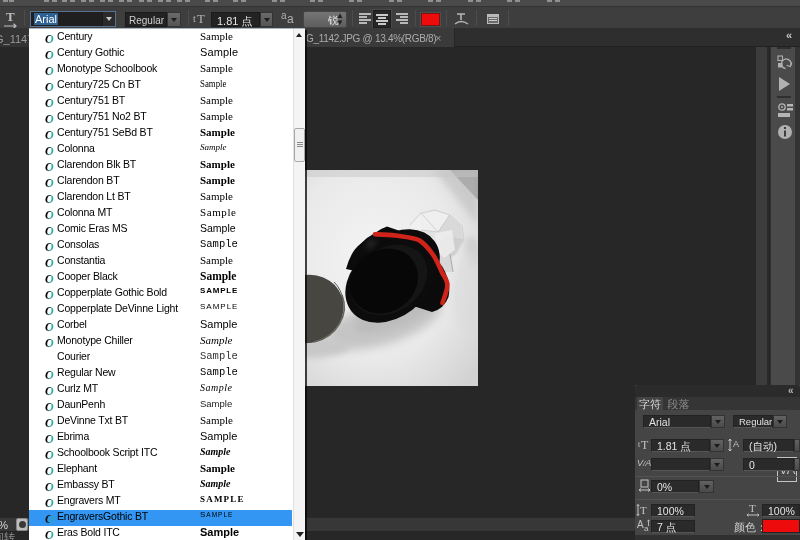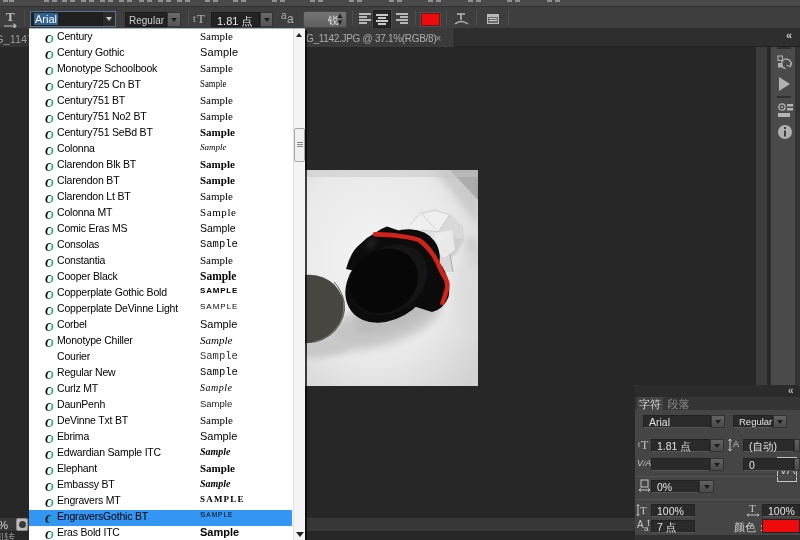--- a/index.html
+++ b/index.html
@@ -171,21 +171,21 @@
       <rect x="3" y="6" width="8" height="1" fill="#c9c9c9"></rect>
       <rect x="3" y="8" width="8" height="1" fill="#c9c9c9"></rect>
     </svg>
     <div class="sep" style="left:508px;"></div>
   </div>
   <div id="tabbar" class="abs">
     <div id="tableft">
         <span style="position:absolute;left:-5px;top:5px;font-size:11px;color:#9a9a9a;">G_1147</span>
       </div>
     <div id="tabactive">
-      <span style="position:absolute;left:8px;top:5px;font-size:10px;letter-spacing:-0.3px;color:#acacac;white-space:nowrap;">G_1142.JPG @ 37.1%(RGB/8)</span>
+      <span style="position:absolute;left:8px;top:5px;font-size:10px;letter-spacing:-0.3px;color:#acacac;white-space:nowrap;">G_1142.JPG @ 13.4%(RGB/8)</span>
       <span style="position:absolute;left:137px;top:4px;font-size:11px;color:#9a9a9a;">×</span>
     </div>
     <span style="position:absolute;left:786px;top:1px;font:700 11px 'Liberation Sans';color:#c8c8c8;">«</span>
   </div>
   <div id="canvasarea" class="abs"></div>
 
   <div id="photo" class="abs" style="left:304px;top:170px;width:174px;height:216px;">
     <svg width="174" height="216" viewBox="0 0 174 216">
       <defs>
         <radialGradient id="bgg" cx="40%" cy="42%" r="78%">
@@ -475,21 +475,21 @@
           <span class="fn">DeVinne Txt BT</span>
           <span class="sm" style="font-family:'Liberation Serif',serif;font-size:11px;">Sample</span>
         </div>
 <div class="row" style="top:400.5px;">
           <span class="oi">O</span>
           <span class="fn">Ebrima</span>
           <span class="sm" style="font-family:'Liberation Sans',sans-serif;font-size:11px;">Sample</span>
         </div>
 <div class="row" style="top:416.5px;">
           <span class="oi">O</span>
-          <span class="fn">Edwardian Sample ITC</span>
+          <span class="fn">Schoolbook Script ITC</span>
           <span class="sm" style="font-family:'Liberation Serif',serif;font-size:10px;font-style:italic;font-weight:600;">Sample</span>
         </div>
 <div class="row" style="top:432.5px;">
           <span class="oi">O</span>
           <span class="fn">Elephant</span>
           <span class="sm" style="font-family:'Liberation Serif',serif;font-size:11px;font-weight:800;">Sample</span>
         </div>
 <div class="row" style="top:448.5px;">
           <span class="oi">O</span>
           <span class="fn">Embassy BT</span>

